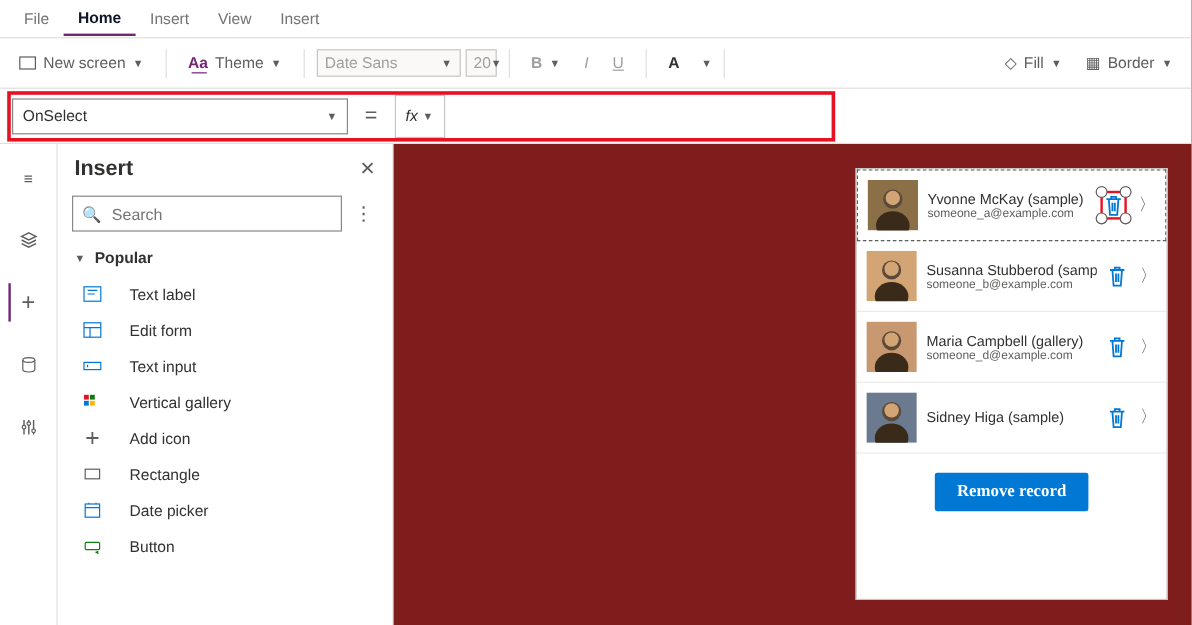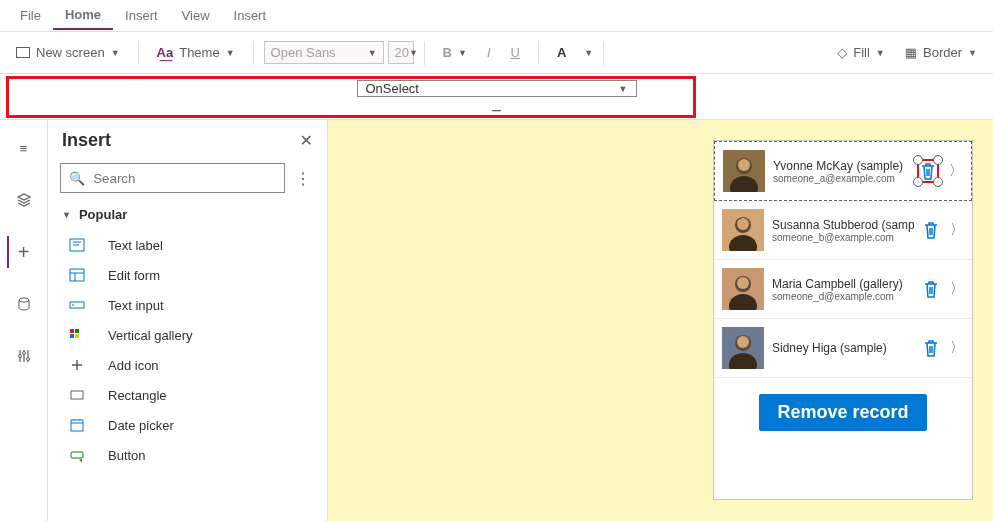--- a/index.html
+++ b/index.html
@@ -1,32 +1,32 @@
 <!DOCTYPE html>
 <html><head>
 <meta charset="utf-8">
 <style>
 * { box-sizing: border-box; margin: 0; padding: 0; font-family: 'Segoe UI', Arial, sans-serif; }
 body { background: #fff; width: 993px; height: 521px; overflow: hidden; font-size: 13px; color: #323130; }
 
 .menubar { display: flex; align-items: center; height: 32px; padding: 0 8px; border-bottom: 1px solid #e1dfdd; }
 .menubar-item { padding: 6px 12px; cursor: pointer; color: #737373; }
-.menubar-item.active { color: #737373; font-weight: 600; border-bottom: 2px solid #742774; }
+.menubar-item.active { color: #0f172a; font-weight: 600; border-bottom: 2px solid #742774; }
 
 .ribbon { display: flex; align-items: center; height: 42px; padding: 0 8px; border-bottom: 1px solid #e1dfdd; gap: 4px; }
 .ribbon-sep { width: 1px; height: 24px; background: #e1dfdd; margin: 0 6px; }
 .ribbon-btn { display: flex; align-items: center; gap: 6px; padding: 4px 8px; cursor: pointer; color: #605e5c; }
 .ribbon-select { display: flex; align-items: center; border: 1px solid #c8c6c4; padding: 3px 6px; color: #a19f9d; background: #faf9f8; }
 .ribbon-select.font { width: 120px; justify-content: space-between; }
 .ribbon-select.size { width: 26px; justify-content: space-between; }
 .chev { font-size: 9px; color: #605e5c; }
 .ribbon-spacer { flex: 1; }
 .icon-sq { width: 14px; height: 11px; border: 1.5px solid #605e5c; display: inline-block; }
 
-.formula-row { display: flex; align-items: center; height: 46px; padding: 6px 10px; border-bottom: 1px solid #e1dfdd; gap: 6px; position: relative; flex-direction: column; }
+.formula-row { display: flex; align-items: center; height: 46px; padding: 6px 10px; border-bottom: 1px solid #e1dfdd; gap: 6px; position: relative; }
 .red-box { position: absolute; border: 3px solid #e81123; pointer-events: none; }
 .prop-select { width: 280px; height: 30px; border: 1px solid #8a8886; display: flex; align-items: center; justify-content: space-between; padding: 0 8px; background: #fff; }
 .eq { padding: 0 8px; font-size: 18px; color: #605e5c; }
 .fx-btn { height: 36px; width: 42px; border: 1px solid #c8c6c4; display: flex; align-items: center; justify-content: center; gap: 4px; font-style: italic; font-family: Georgia, serif; }
 .formula-input { flex: 1; height: 30px; border: 1px solid #8a8886; padding: 0 8px; display: flex; align-items: center; font-family: Consolas, monospace; font-size: 14px; }
 .tk-fn { color: #0078d4; }
 .tk-br { color: #0078d4; }
 .tk-ds { color: #107c10; }
 .tk-var { color: #a4262c; }
 .tk-plain { color: #323130; }
@@ -41,31 +41,31 @@
 .insert-header h2 { font-size: 18px; font-weight: 600; }
 .insert-close { font-size: 16px; cursor: pointer; color: #605e5c; }
 .search-row { display: flex; align-items: center; padding: 6px 12px; gap: 6px; }
 .search-box { flex: 1; height: 30px; border: 1px solid #8a8886; display: flex; align-items: center; padding: 0 8px; gap: 8px; color: #a19f9d; }
 .search-more { font-size: 16px; color: #605e5c; cursor: pointer; padding: 0 4px; }
 .cat-header { display: flex; align-items: center; gap: 8px; padding: 8px 14px; font-weight: 600; color: #323130; cursor: pointer; }
 .insert-list { overflow-y: auto; }
 .insert-item { display: flex; align-items: center; gap: 22px; padding: 7px 14px 7px 20px; cursor: pointer; }
 .item-icon { width: 18px; height: 16px; display: flex; align-items: center; justify-content: center; color: #0078d4; }
 
-.canvas-area { flex: 1; background: #fef9c3; position: relative; padding: 20px; display: flex; justify-content: flex-end; }
+.canvas-area { flex: 1; background: #7f1d1d; position: relative; padding: 20px; display: flex; justify-content: flex-end; }
 .phone-canvas { width: 260px; background: #fff; border: 1px solid #c8c6c4; height: 360px; overflow: hidden; }
 .contact-row { display: flex; align-items: center; padding: 8px 6px 8px 8px; border-bottom: 1px solid #edebe9; gap: 8px; position: relative; }
 .contact-row.selected { border: 1px dashed #605e5c; }
 .avatar { width: 42px; height: 42px; border-radius: 2px; }
 .contact-info { flex: 1; min-width: 0; }
 .contact-name { font-size: 12px; color: #323130; white-space: nowrap; overflow: hidden; }
 .contact-email { font-size: 10px; color: #605e5c; }
 .trash-icon { color: #0078d4; font-size: 18px; cursor: pointer; }
 .row-chevron { color: #605e5c; font-size: 14px; padding: 0 2px; }
-.remove-btn { background: #0078d4; color: #fff; border: none; padding: 8px 18px; font-size: 18px; font-weight: 600; border-radius: 2px; cursor: pointer; margin: 16px auto; display: block; }
+.remove-btn { background: #0078d4; color: #fff; border: none; padding: 8px 18px; font-size: 14px; font-weight: 600; border-radius: 2px; cursor: pointer; margin: 16px auto; display: block; font-family: Liberation Serif, serif; }
 
 .sel-handles { position: absolute; border: 2px solid #e81123; pointer-events: none; }
 .handle { position: absolute; width: 10px; height: 10px; border: 1.5px solid #605e5c; background: #fff; border-radius: 50%; }
 .handle.tl { top: -6px; left: -6px; }
 .handle.tr { top: -6px; right: -6px; }
 .handle.bl { bottom: -6px; left: -6px; }
 .handle.br { bottom: -6px; right: -6px; }
 
 svg { display: block; }
 </style>
@@ -87,21 +87,21 @@
     <span class="chev">▼</span>
   </div>
   <div class="ribbon-sep"></div>
   <div class="ribbon-btn">
     <span style="color:#742774;font-weight:bold">A͟a</span>
     <span>Theme</span>
     <span class="chev">▼</span>
   </div>
   <div class="ribbon-sep"></div>
   <div class="ribbon-select font">
-    <span>Open Sans</span>
+    <span>Date Sans</span>
     <span class="chev">▼</span>
   </div>
   <div class="ribbon-select size">
     <span>20</span>
     <span class="chev">▼</span>
   </div>
   <div class="ribbon-sep"></div>
   <div class="ribbon-btn" style="font-weight:bold;color:#a19f9d">B <span class="chev">▼</span></div>
   <div class="ribbon-btn" style="font-style:italic;color:#a19f9d">I</div>
   <div class="ribbon-btn" style="text-decoration:underline;color:#a19f9d">U</div>

